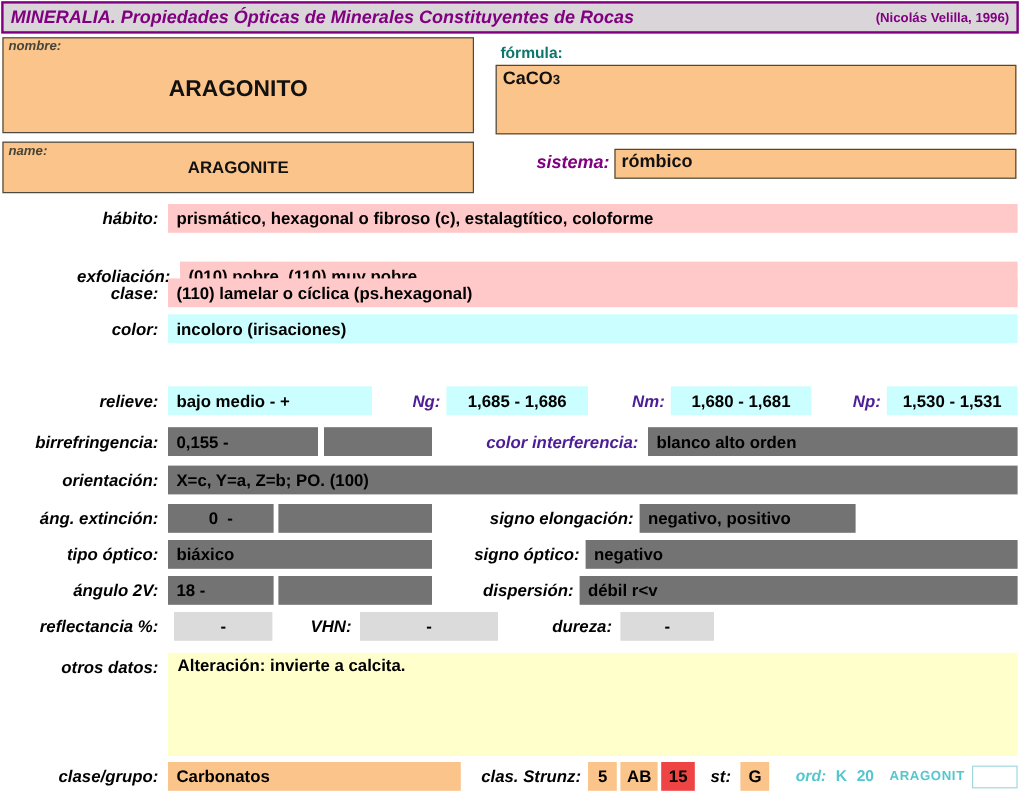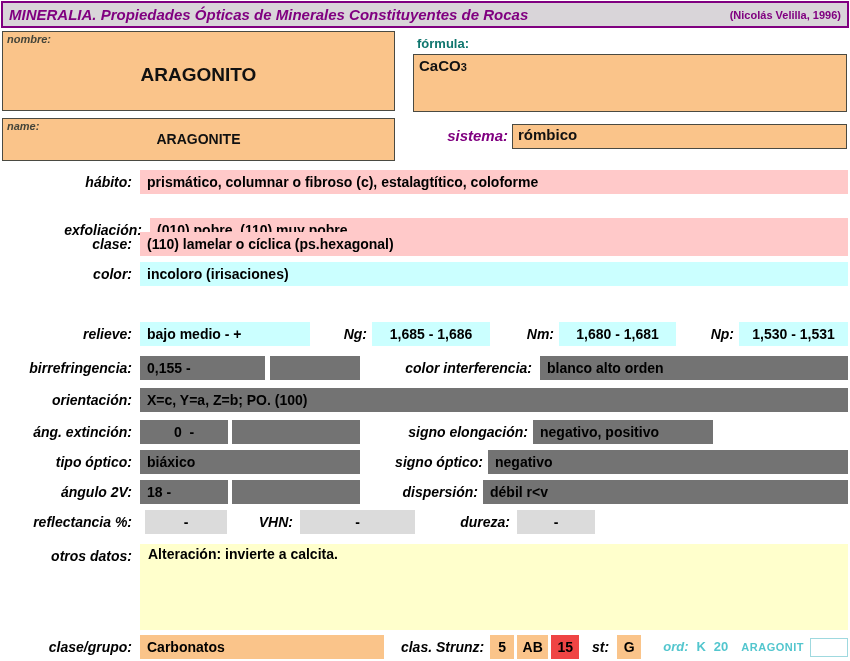--- a/index.html
+++ b/index.html
@@ -41,21 +41,21 @@
   .field{height:24px;line-height:24px;box-sizing:border-box;padding:0 7px;font-weight:bold;
          font-size:14px;color:#000;white-space:pre;overflow:hidden;}
   .grow{flex:1;}
   .pink{background:#FFC9C9;}
   .cyan{background:#CBFFFF;}
   .green{background:#737373;}
   .gray{background:#DBDBDB;}
   .center{text-align:center;}
   .inlabel{font-style:italic;font-weight:bold;font-size:14px;line-height:24px;text-align:right;
            white-space:nowrap;color:#000;}
-  .blue{color:#000000;}
+  .blue{color:#4c1d95;}
   .teal{color:#53C6CE;}
 
   .r-habito{top:170px;} .r-exfoliacion{top:218px;padding-left:10px;} .r-macla{top:232px;}
   .r-color{top:262px;} .r-pleocroismo{top:292px;} .r-relieve{top:322px;}
   .r-birrefringencia{top:356px;} .r-orientacion{top:388px;} .r-extincion{top:420px;}
   .r-tipo{top:450px;} .r-2v{top:480px;} .r-reflectancia{top:510px;}
   .r-otros{top:544px;height:86px;} .r-clase{top:635px;align-items:center;}
 
   .otros-box{flex:1;height:86px;background:#FFFFCC;box-sizing:border-box;
              padding:2px 8px;font-weight:bold;font-size:14px;color:#000;}
@@ -87,21 +87,21 @@
   </div>
 
   <div class="formula-label">fórmula:</div>
   <div class="formula-box"><span>CaCO</span><span class="formula-sub">3</span></div>
 
   <div class="sistema-label">sistema:</div>
   <div class="sistema-box">rómbico</div>
 
   <div class="row r-habito">
     <div class="rlabel">hábito:</div>
-    <div class="field pink grow">prismático, columnar o fibroso (c), estalagtítico, coloforme</div>
+    <div class="field pink grow">prismático, hexagonal o fibroso (c), estalagtítico, coloforme</div>
   </div>
 
   <div class="row r-exfoliacion">
     <div class="rlabel">exfoliación:</div>
     <div class="field pink grow">(010) pobre, (110) muy pobre</div>
   </div>
 
   <div class="row r-macla">
     <div class="rlabel">clase:</div>
     <div class="field pink grow">(110) lamelar o cíclica (ps.hexagonal)</div>

